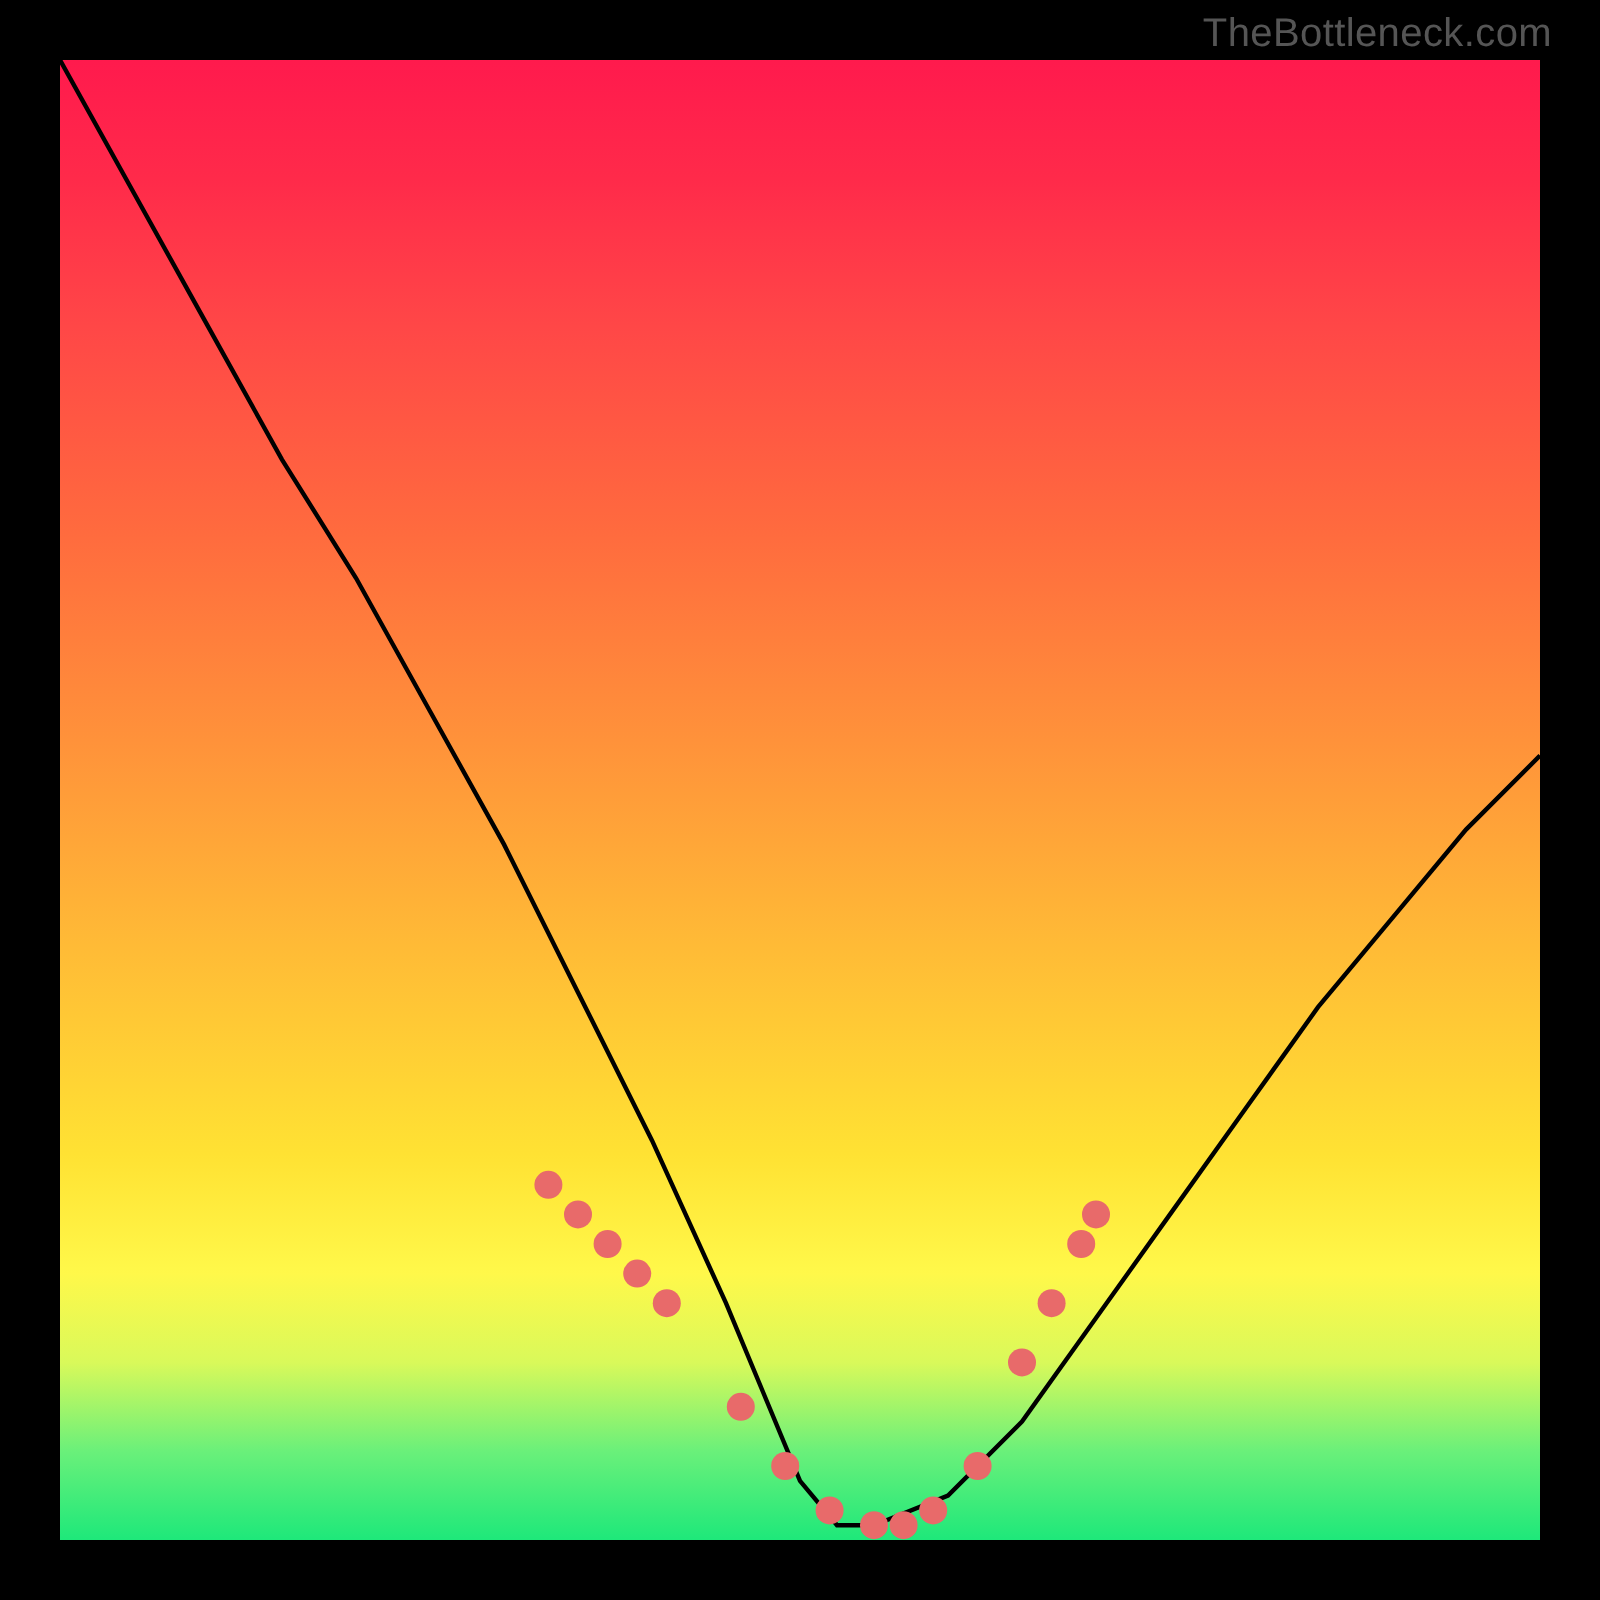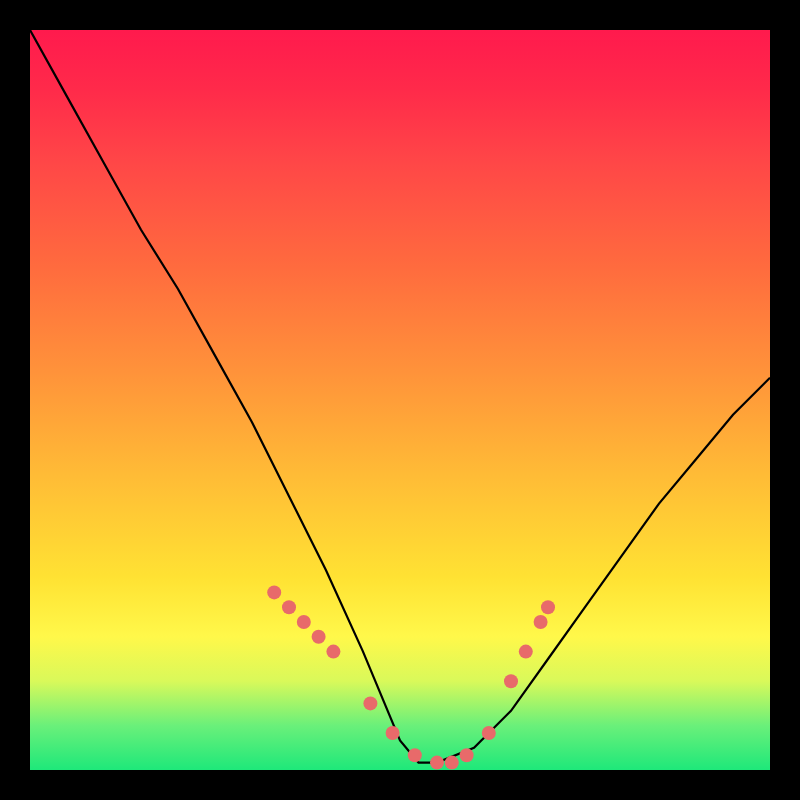--- a/index.html
+++ b/index.html
@@ -54,20 +54,21 @@
     top: 0;
     width: 740px;
     height: 740px;
   }
 </style>
 </head>
 <body>
 
 <div class="frame">
 
+  <div class="watermark">TheBottleneck.com</div>
 
   <div class="plot-area">
 
     <svg class="curve" viewBox="0 0 740 740" preserveAspectRatio="none">
 
       <path id="main-curve" d="M0.0 0.0 L37.0 66.6 L74.0 133.2 L111.0 199.8 L148.0 259.0 L185.0 325.6 L222.0 392.2 L259.0 466.2 L296.0 540.2 L333.0 621.6 L370.0 710.4 L388.5 732.6 L407.0 732.6 L444.0 717.8 L481.0 680.8 L518.0 629.0 L555.0 577.2 L592.0 525.4 L629.0 473.6 L666.0 429.2 L703.0 384.8 L740.0 347.8" fill="none" stroke="#000000" stroke-width="2.2"></path>
 
       <g id="dots-group">
           <circle cx="244.2" cy="562.4" r="7" fill="#e86a6a"></circle>
           <circle cx="259.0" cy="577.2" r="7" fill="#e86a6a"></circle>

